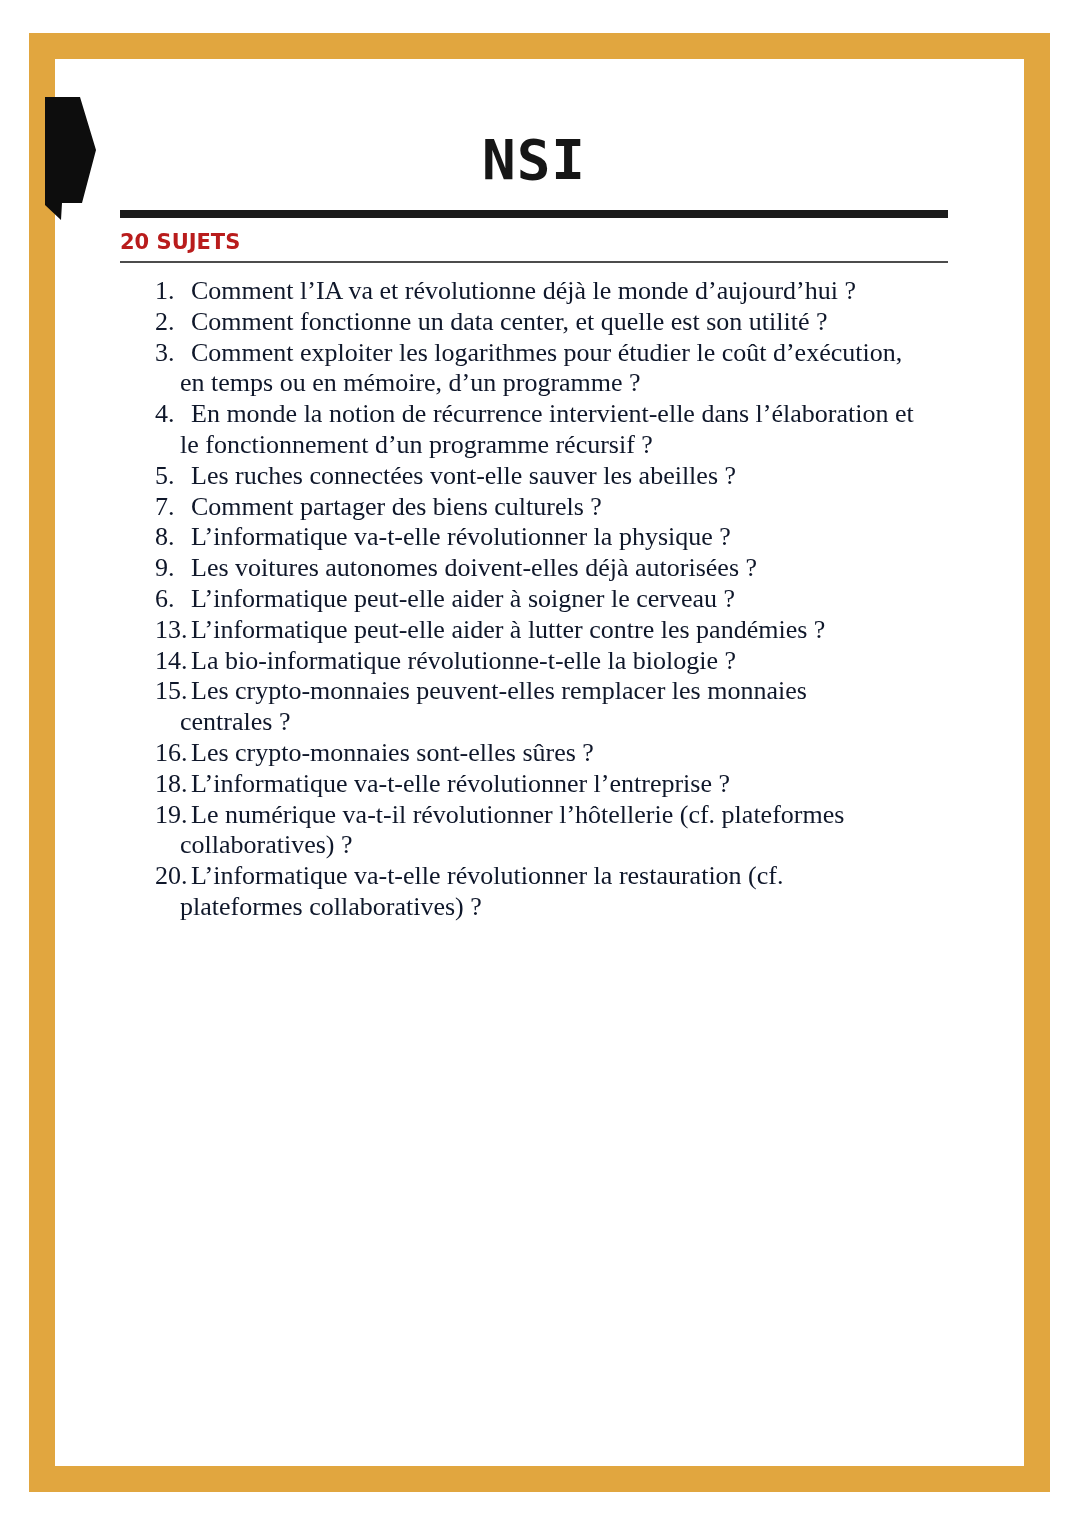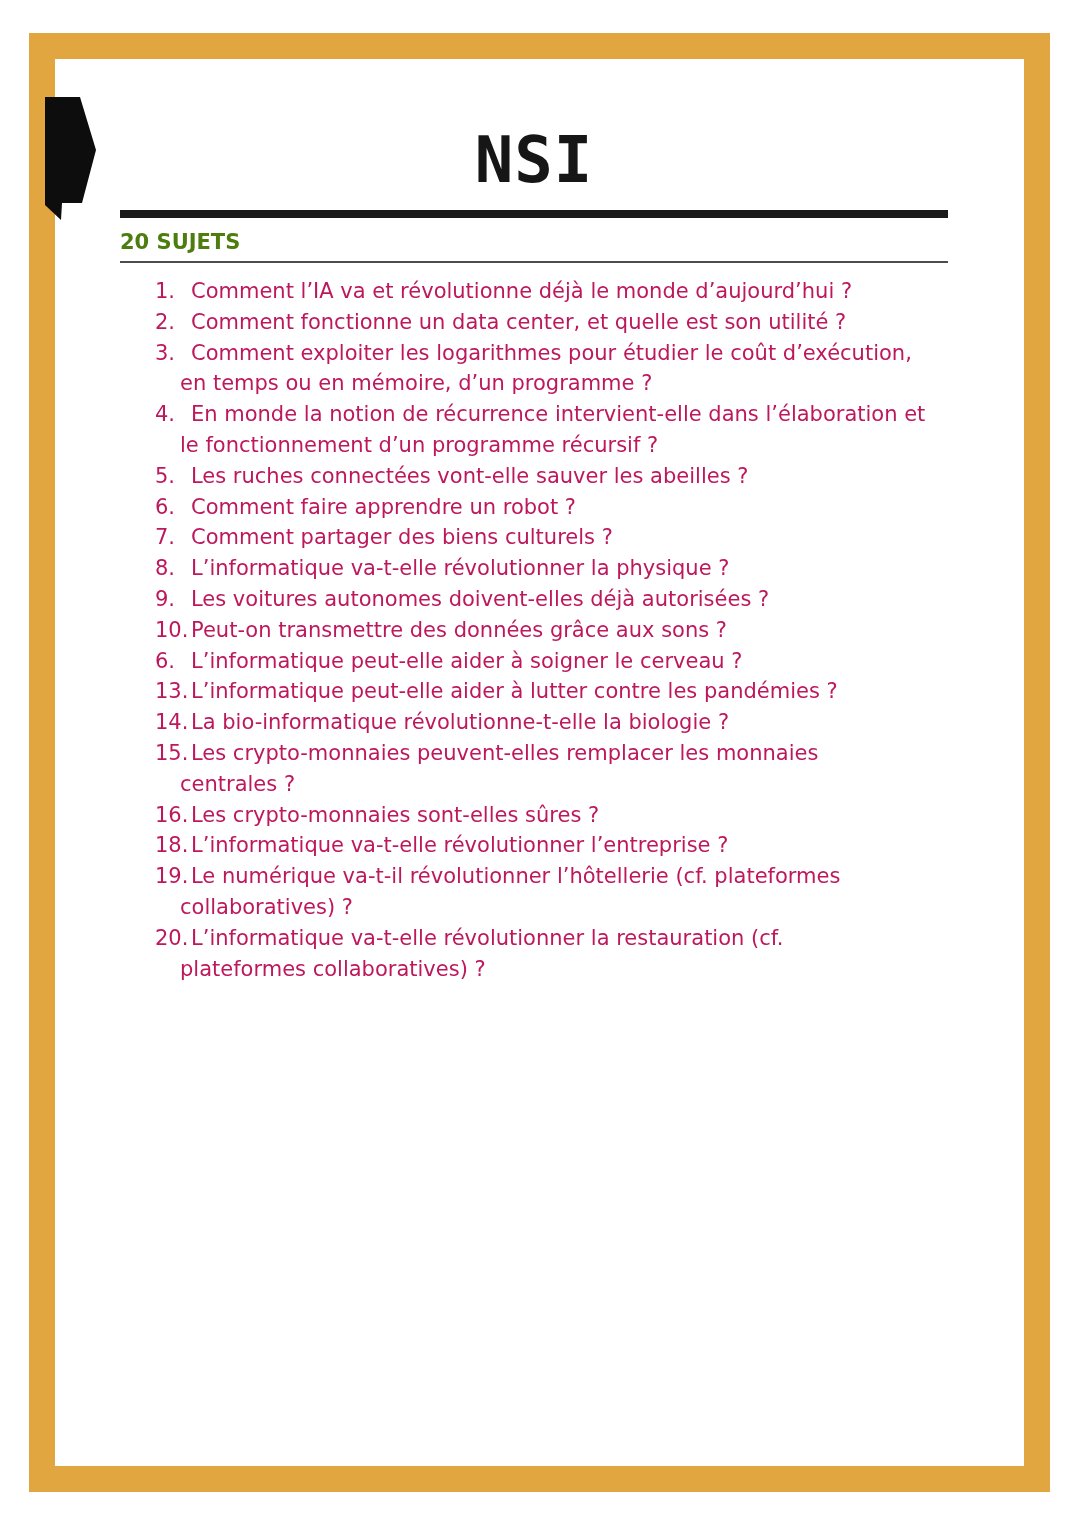--- a/index.html
+++ b/index.html
@@ -27,57 +27,58 @@
     position: absolute;
     left: 120px; top: 0;
     width: 828px; height: 1527px;
   }
   .title {
     position: absolute;
     top: 128px; left: 0; width: 100%;
     text-align: center;
     font-family: "DejaVu Sans Mono", "DejaVu Sans", monospace;
     font-weight: bold;
-    font-size: 64px;
+    font-size: 56px;
     line-height: 64px;
     letter-spacing: 1px;
     color: #161616;
   }
   .thick-rule {
     position: absolute;
     top: 210px; left: 0; width: 100%;
     height: 8px;
     background: #1b1b1b;
   }
   .heading {
     position: absolute;
     top: 229px; left: 0;
     font-size: 21px;
     font-weight: bold;
     line-height: 26px;
-    color: #4d7c0f;
+    color: #b91c1c;
   }
   .thin-rule {
     position: absolute;
     top: 261px; left: 0; width: 100%;
     height: 2px;
     background: #4c4c4c;
   }
   .list {
     position: absolute;
     top: 276px; left: 35px;
     width: 900px;
   }
   .item {
-    font-size: 21px;
+    font-size: 26px;
     line-height: 30.8px;
     white-space: pre-wrap;
     padding-left: 25px;
     text-indent: -25px;
-    color: #be185d;
+    color: #0f172a;
+    font-family: Liberation Serif, serif;
   }
   .num {
     display: inline-block;
     min-width: 36px;
     text-indent: 0;
   }
 </style>
 </head>
 <body>
 
@@ -98,29 +99,27 @@
   <div class="item"><span class="num">2.</span><span class="txt">Comment fonctionne un data center, et quelle est son utilité ?</span></div>
 
   <div class="item"><span class="num">3.</span><span class="txt">Comment exploiter les logarithmes pour étudier le coût d’exécution,
 en temps ou en mémoire, d’un programme ?</span></div>
 
   <div class="item"><span class="num">4.</span><span class="txt">En monde la notion de récurrence intervient-elle dans l’élaboration et
 le fonctionnement d’un programme récursif ?</span></div>
 
   <div class="item"><span class="num">5.</span><span class="txt">Les ruches connectées vont-elle sauver les abeilles ?</span></div>
 
-  <div class="item"><span class="num">6.</span><span class="txt">Comment faire apprendre un robot ?</span></div>
 
   <div class="item"><span class="num">7.</span><span class="txt">Comment partager des biens culturels ?</span></div>
 
   <div class="item"><span class="num">8.</span><span class="txt">L’informatique va-t-elle révolutionner la physique ?</span></div>
 
   <div class="item"><span class="num">9.</span><span class="txt">Les voitures autonomes doivent-elles déjà autorisées ?</span></div>
 
-  <div class="item"><span class="num">10.</span><span class="txt">Peut-on transmettre des données grâce aux sons ?</span></div>
 
   <div class="item"><span class="num">6.</span><span class="txt">L’informatique peut-elle aider à soigner le cerveau ?</span></div>
 
 
   <div class="item"><span class="num">13.</span><span class="txt">L’informatique peut-elle aider à lutter contre les pandémies ?</span></div>
 
   <div class="item"><span class="num">14.</span><span class="txt">La bio-informatique révolutionne-t-elle la biologie ?</span></div>
 
   <div class="item"><span class="num">15.</span><span class="txt">Les crypto-monnaies peuvent-elles remplacer les monnaies
 centrales ?</span></div>

